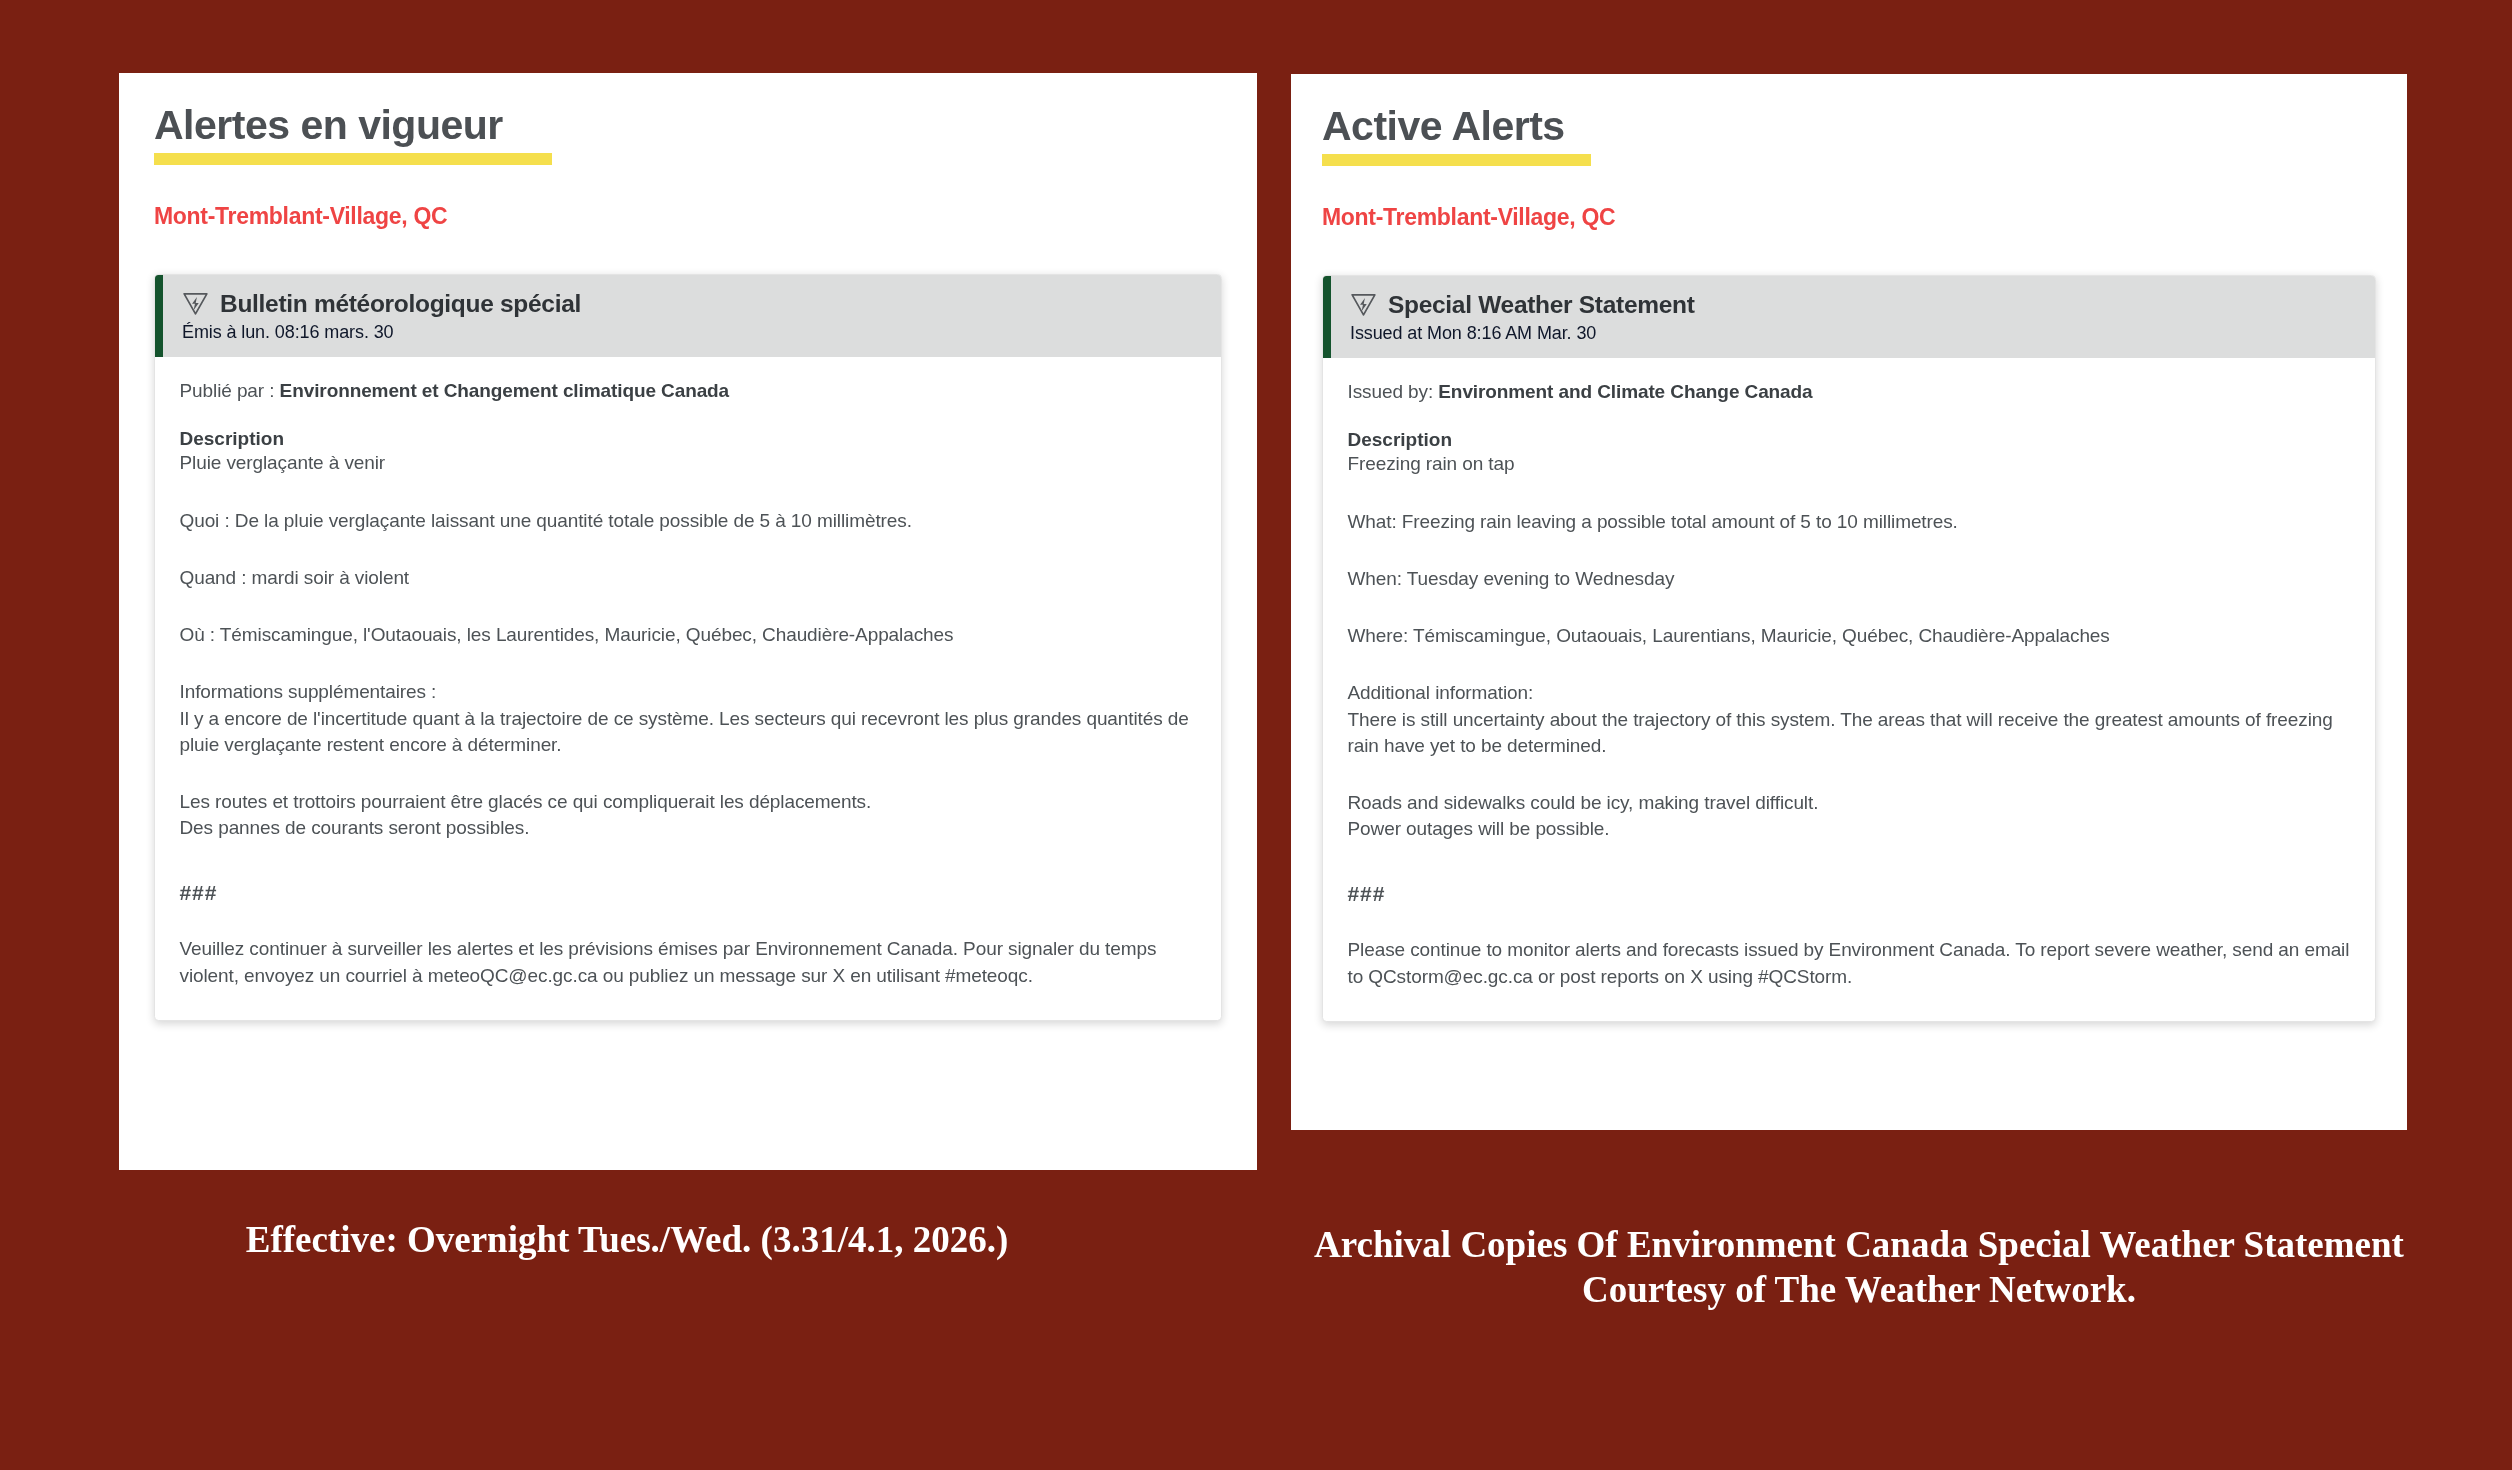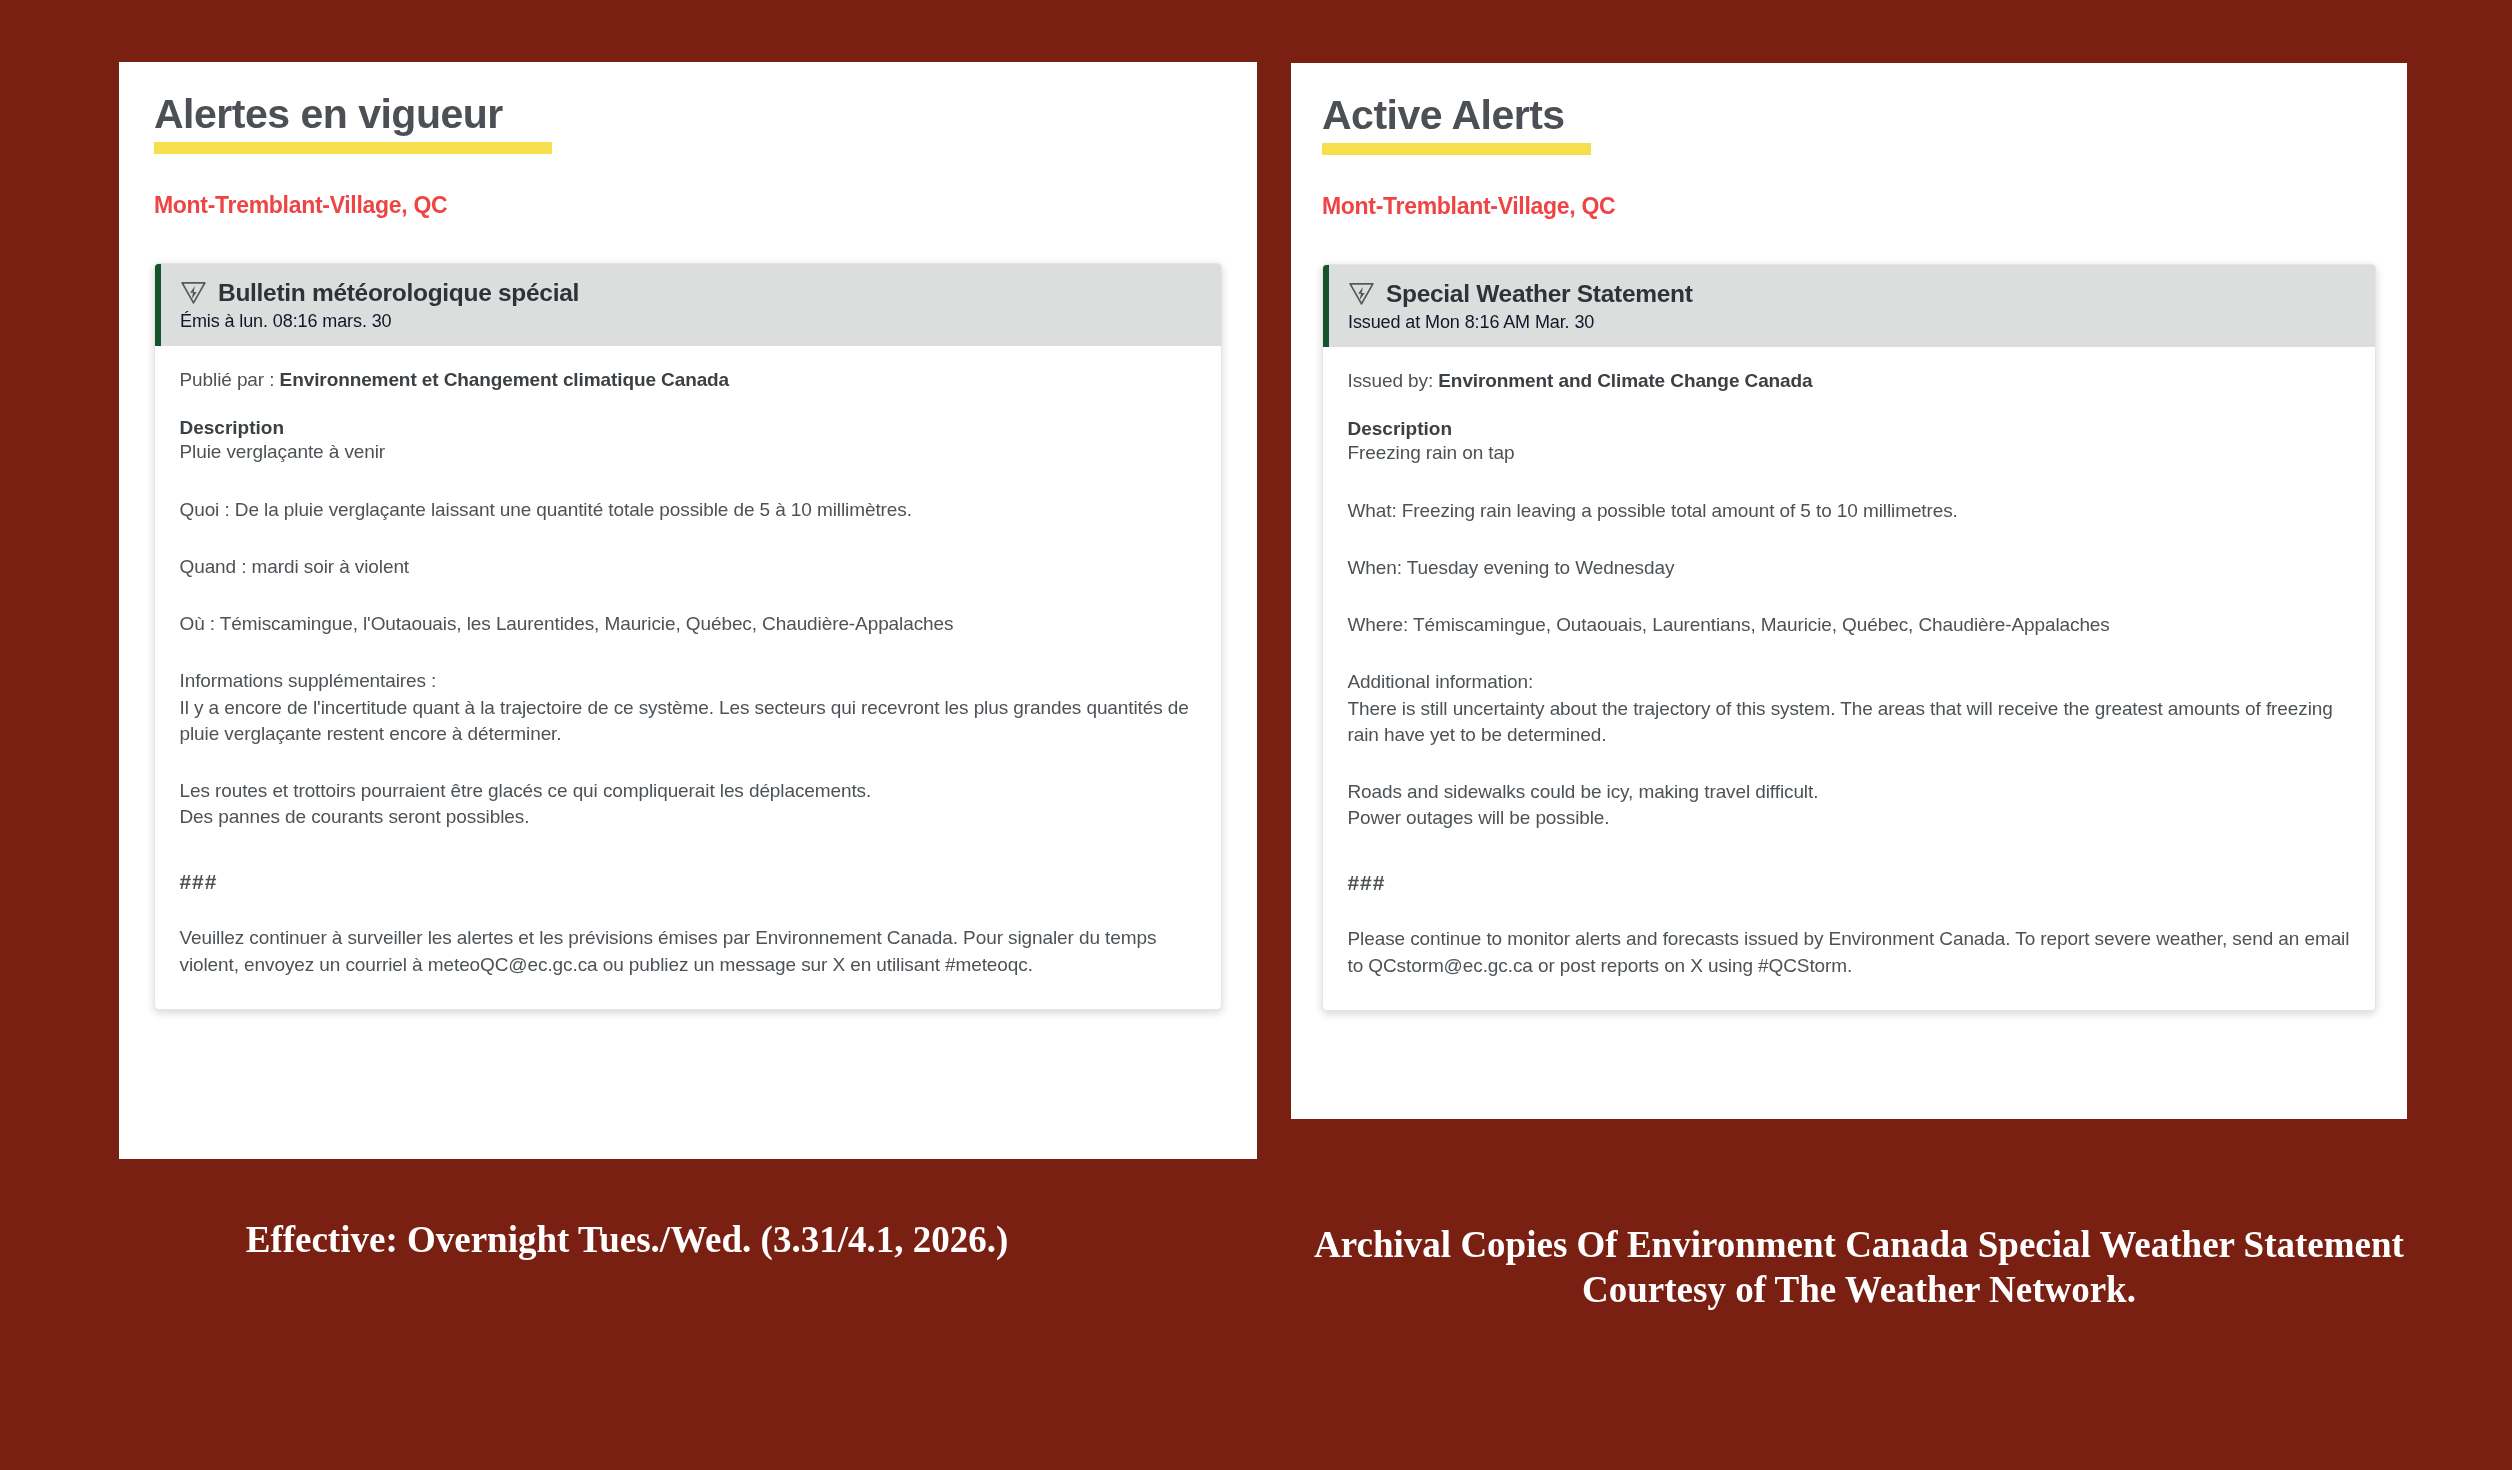--- a/index.html
+++ b/index.html
@@ -12,21 +12,21 @@
 
   body {
     background: #7a2012;
     font-family: "Liberation Sans", sans-serif;
     position: relative;
   }
 
   
   .panels {
     position: absolute;
-    top: 5px; left: 0;
+    top: 16px; left: 0;
     width: 2512px;
     height: 1173px;
   }
 
   .panel {
     position: absolute;
     background: #ffffff;
   }
 
   .panel.fr {
@@ -78,21 +78,21 @@
     background: #ffffff;
     border: 0.9px solid #e4e4e4;
     border-radius: 4.5px;
     box-shadow: 0 2.7px 8.2px rgba(0,0,0,0.16);
     overflow: hidden;
   }
 
   .alert-head {
     display: flex;
     background: #dcdddd;
-    border-left: 6px solid #14532d;
+    border-left: 8px solid #14532d;
     padding: 14.5px 0 13.6px 19px;
     flex-direction: column;
   }
 
   .alert-head-top {
     display: flex;
     align-items: center;
     gap: 11px;
   }
 

